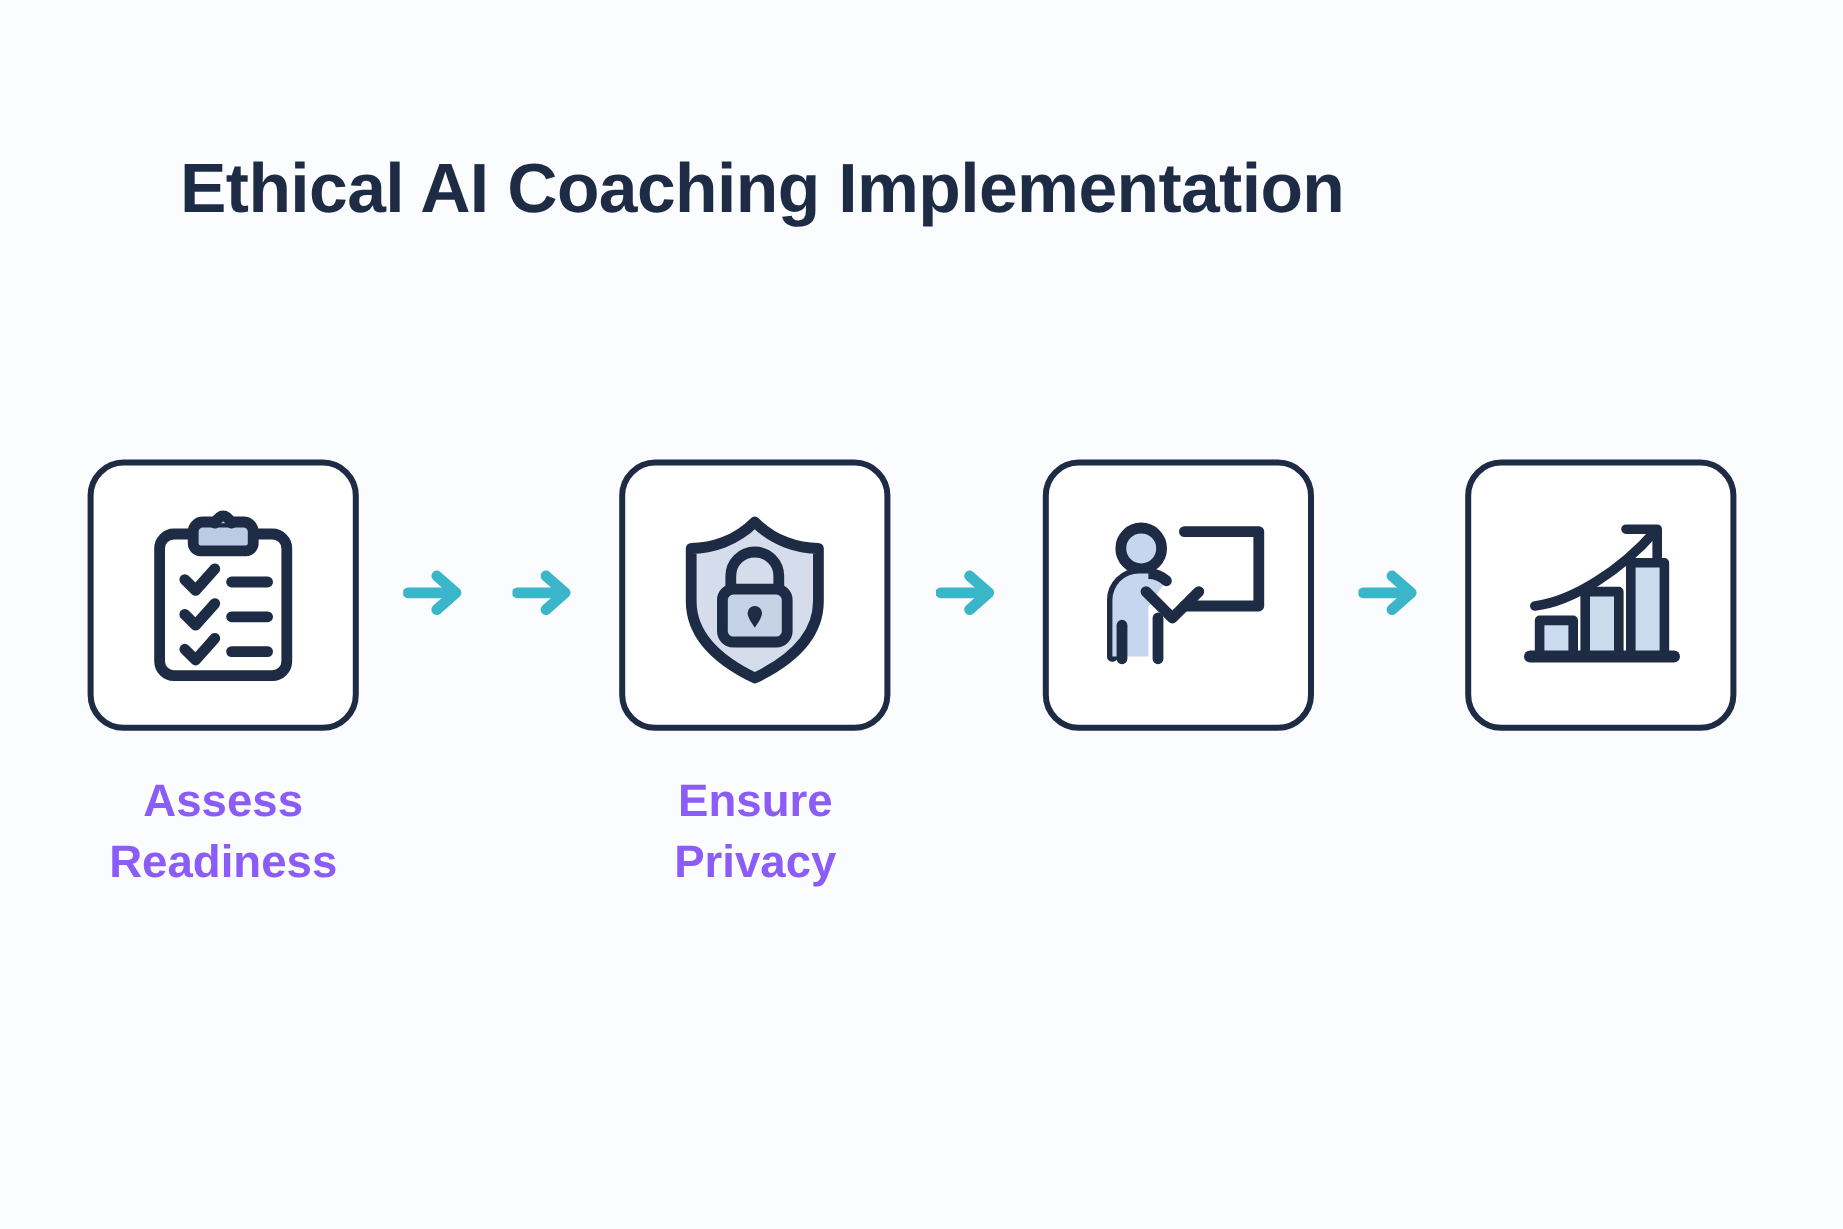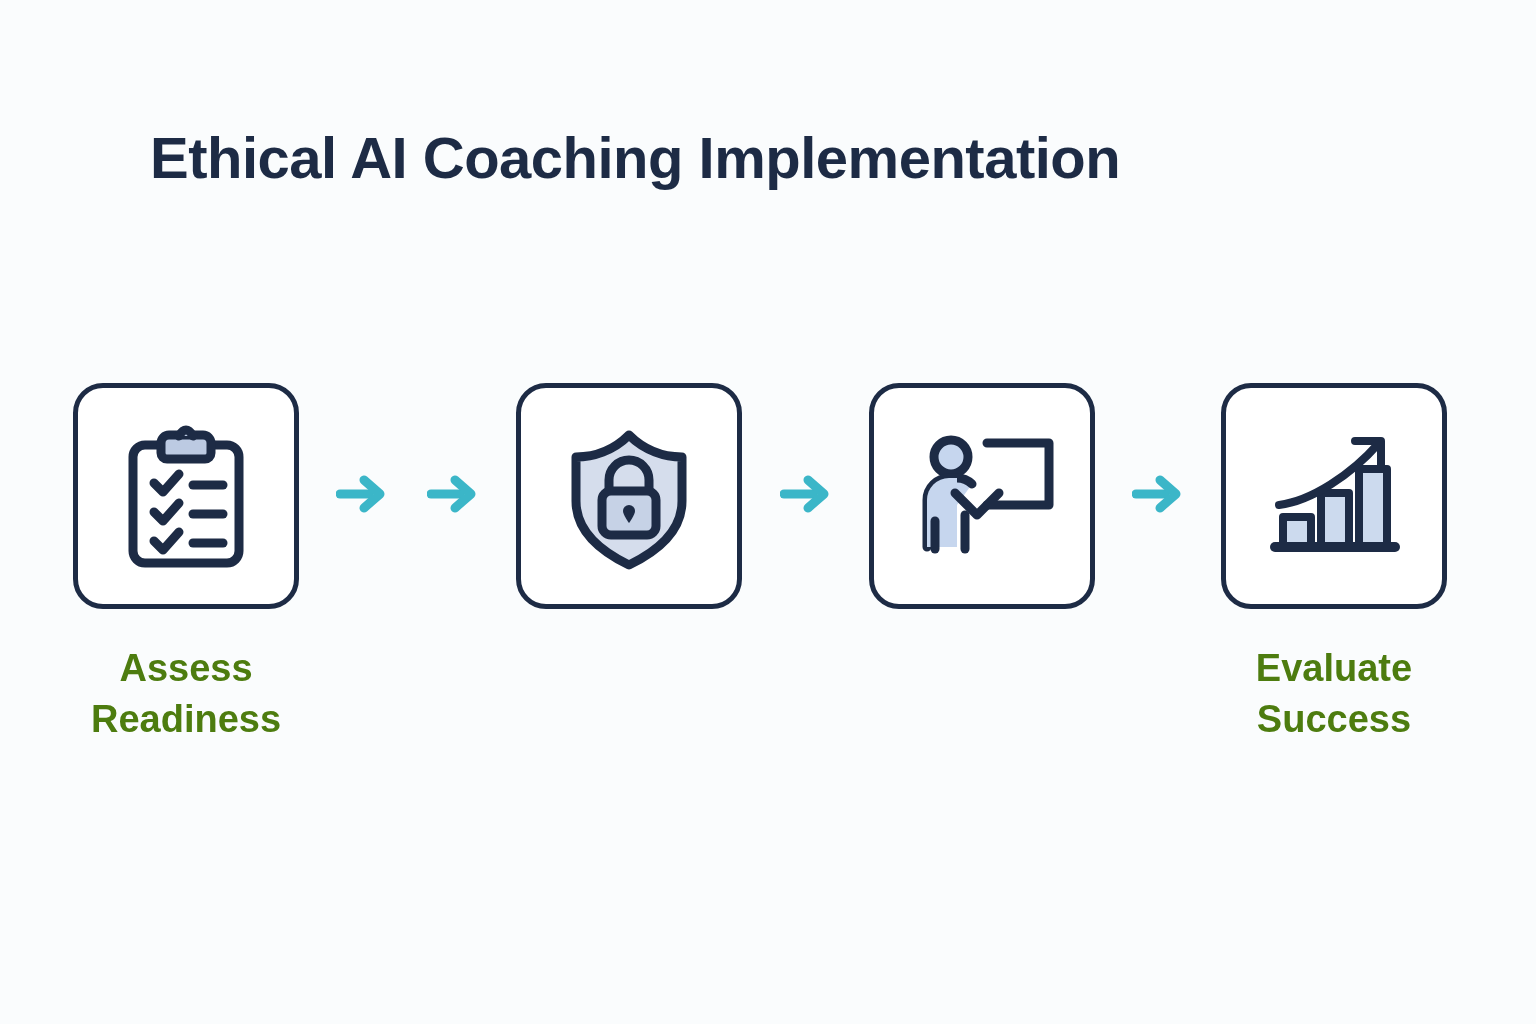--- a/index.html
+++ b/index.html
@@ -57,21 +57,21 @@
     align-items: center;
     justify-content: center;
   }
   .step-card svg {
     display: block;
   }
   .step-label {
     margin-top: 34px;
     font-size: 38px;
     font-weight: bold;
-    color: #4d7c0f;
+    color: #8b5cf6;
     line-height: 1.33;
     text-align: center;
     white-space: pre-line;
   }
   .arrow {
     width: 58px;
     height: 226px;
     display: flex;
     align-items: center;
     justify-content: center;
@@ -150,20 +150,22 @@
                      c-17 0 -37 -6 -53 -22 z" fill="#d5ddec" stroke="#1d2b45" stroke-width="9" stroke-linejoin="round"></path>
 
             <path d="M55 72 v-13 a20 20 0 0 1 40 0 v13" fill="none" stroke="#1d2b45" stroke-width="9" stroke-linecap="round"></path>
 
             <rect x="48" y="70" width="54" height="44" rx="9" fill="#c6d2e6" stroke="#1d2b45" stroke-width="9" stroke-linejoin="round"></rect>
 
             <path d="M75 84 a6 6 0 0 1 6 6 c0 4 -6 12 -6 12 s-6 -8 -6 -12 a6 6 0 0 1 6 -6 z" fill="#1d2b45"></path>
           </svg>
         </span>
       </div>
+      <div class="step-label">Ensure
+Privacy</div>
     </div>
 
     <div class="arrow">
       <span>
         <svg width="52" height="40" viewBox="0 0 52 40">
           <g fill="none" stroke="#3bb6c8" stroke-width="9" stroke-linecap="round" stroke-linejoin="round">
             <line x1="4" y1="20" x2="33" y2="20"></line>
             <polyline points="28,6 44,20 28,34"></polyline>
           </g>
         </svg>
@@ -212,18 +214,16 @@
             <rect x="100" y="48" width="28" height="78" fill="#ccdaee" stroke="#1d2b45" stroke-width="8" stroke-linejoin="round"></rect>
 
             <line x1="16" y1="126" x2="136" y2="126" stroke="#1d2b45" stroke-width="10" stroke-linecap="round"></line>
 
             <path d="M20 84 C 52 80 92 54 120 22" fill="none" stroke="#1d2b45" stroke-width="8" stroke-linecap="round"></path>
 
             <polyline points="96,20 122,20 122,46" fill="none" stroke="#1d2b45" stroke-width="8" stroke-linecap="round" stroke-linejoin="round"></polyline>
           </svg>
         </span>
       </div>
-      <div class="step-label">Evaluate
-Success</div>
     </div>
 
   </div>
 </div>
 
 </body></html>

